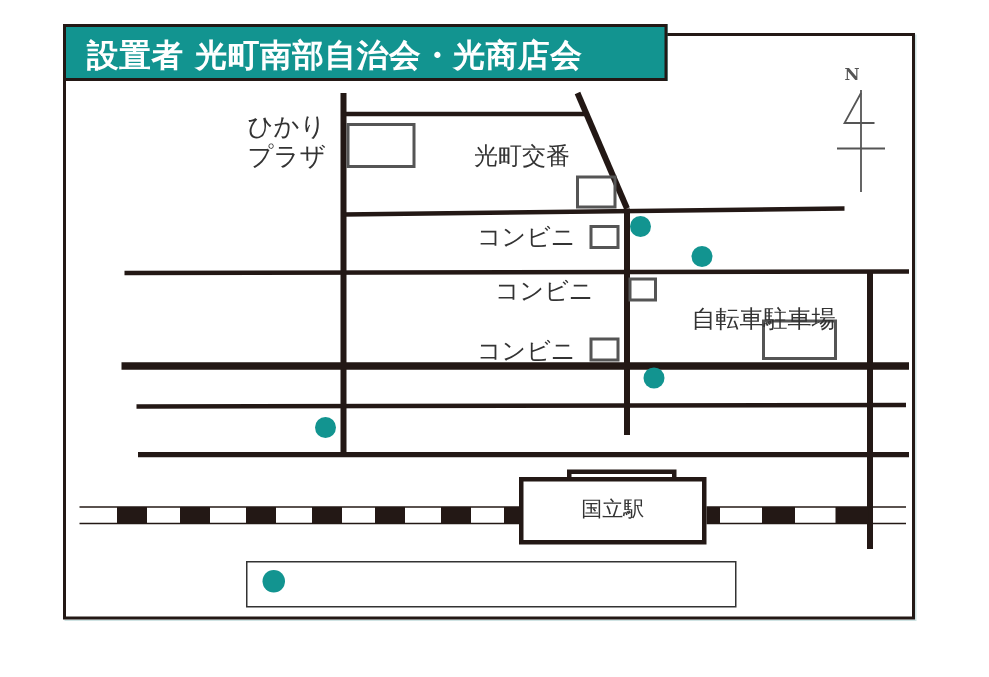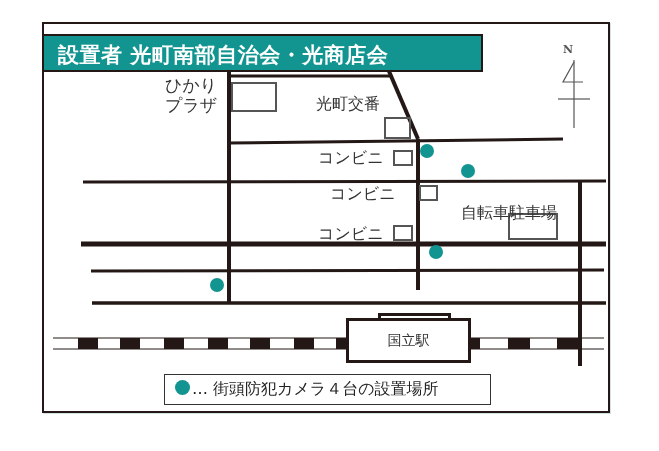--- a/index.html
+++ b/index.html
@@ -1,21 +1,21 @@
 <!DOCTYPE html>
 <html><head>
 <meta charset="utf-8">
 <style>
   html, body { margin:0; padding:0; background:#ffffff; }
   body { width:659px; height:451px; position:relative; overflow:hidden;
          font-family:"DejaVu Sans", sans-serif; }
   #frame { position:absolute; left:42px; top:22px; width:568px; height:391px;
            border:2px solid #231815; box-sizing:border-box; background:#fff;
            box-shadow:1px 1px 0 #cfe3e3; }
-  #title { position:absolute; left:42px; top:34px; height:38px; width:441px;
+  #title { position:absolute; left:42px; top:16px; height:38px; width:403px;
            background:#129490; color:#fff; font-weight:bold; font-size:21px;
            line-height:38px; padding-left:14px; box-sizing:border-box;
            border:2px solid #231815; border-right:2px solid #231815; letter-spacing:0.5px; white-space:nowrap; }
   svg#map { position:absolute; left:0; top:0; }
   .lbl { position:absolute; color:#333; font-size:16px; white-space:nowrap; line-height:1.15; }
   .stbox { position:absolute; background:#fff; border:3px solid #231815; box-sizing:border-box;
            text-align:center; color:#333; }
   #legend { position:absolute; left:164px; top:374px; width:327px; height:31px;
             border:1.5px solid #333; box-sizing:border-box; background:#fff;
             font-size:16px; color:#222; line-height:28px; padding-left:10px; white-space:nowrap; }
@@ -95,14 +95,14 @@
 <div class="lbl" style="left:316px;top:95px;">光町交番</div>
 <div class="lbl" style="left:318px;top:149px;">コンビニ</div>
 <div class="lbl" style="left:330px;top:185px;">コンビニ</div>
 <div class="lbl" style="left:318px;top:225px;">コンビニ</div>
 <div class="lbl" style="left:461px;top:204px;">自転車駐車場</div>
 
 <div class="stbox" style="left:378px;top:285px;width:73px;height:32px;font-size:17px;line-height:26px;margin-top:28px;">北口</div>
 <div class="stbox" style="left:346px;top:318px;width:125px;height:45px;font-size:14px;line-height:39px;">国立駅</div>
 
 <div id="legend">
-  <span class="dot"></span><span>… 街頭防犯カメラ４台の設置場所</span>
+  <span class="dot"></span>
 </div>
 
 </body></html>

